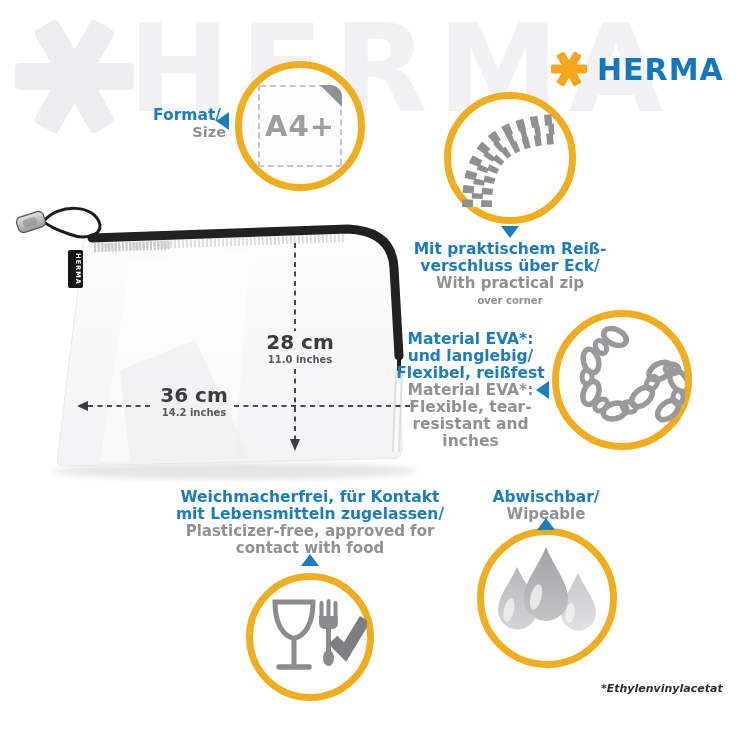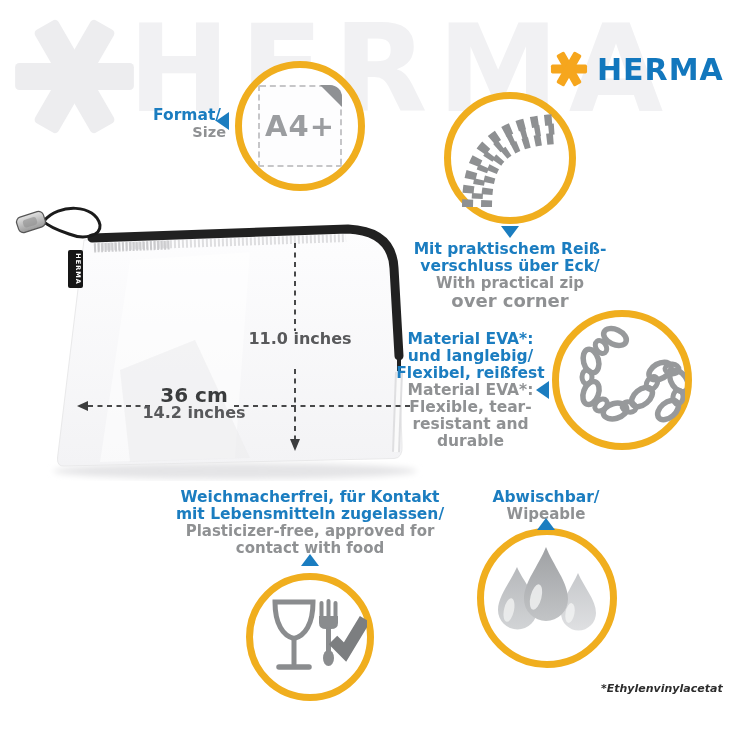--- a/index.html
+++ b/index.html
@@ -26,21 +26,21 @@
   .tri-down{border-left:9px solid transparent;border-right:9px solid transparent;border-top:12px solid #1B7DC0;}
   .tri-up{border-left:9px solid transparent;border-right:9px solid transparent;border-bottom:12px solid #1B7DC0;}
   
   #a4-sheet{position:absolute;left:16px;top:17px;width:84px;height:82px;background:#fdfdfe;
     border:2px dashed #c6c6c8;border-radius:2px 14px 2px 2px;box-sizing:border-box;text-align:center;}
   #a4-sheet .badge{font-size:29px;font-weight:bold;color:#9B9DA0;letter-spacing:1px;margin-top:22px;}
   #a4-corner{position:absolute;top:-2px;right:-2px;width:0;height:0;
     border-top:22px solid #8f9194;border-left:22px solid transparent;border-radius:0 12px 0 0;}
   
   .dim-big{font-size:20px;font-weight:bold;color:#3A3C3D;line-height:21px;}
-  .dim-small{font-size:16px;font-weight:bold;color:#58595B;line-height:14px;}
+  .dim-small{font-size:10px;font-weight:bold;color:#58595B;line-height:14px;}
   .dim-label{position:absolute;width:110px;text-align:center;z-index:3;}
   
   #footnote{left:601px;top:682px;font-size:11px;font-weight:bold;color:#2D2D2D;z-index:3;font-style:italic;}
 </style>
 </head>
 <body>
 
 <div id="stage">
 
   <div id="watermark">
@@ -82,31 +82,31 @@
       <path d="M26,108 C26,62 42,34 104,30" fill="none" stroke="#8E9092" stroke-width="30" stroke-dasharray="7 6"></path>
       <path d="M26,108 C26,62 42,34 104,30" fill="none" stroke="#ffffff" stroke-width="8"></path>
       <path d="M26,108 C26,62 42,34 104,30" fill="none" stroke="#8E9092" stroke-width="11" stroke-dasharray="5.5 8.5" stroke-dashoffset="6"></path>
     </svg>
   </div>
   <div class="tri tri-down" style="left:501px;top:226px;"></div>
   <div class="feature-text" style="left:408px;top:241px;width:204px;">
     <div class="blue-line">Mit praktischem Reiß-</div>
     <div class="blue-line">verschluss über Eck/</div>
     <div class="gray-line" style="font-size:15px;">With practical zip</div>
-    <div class="gray-line" style="font-size:18px;">over corner</div>
+    <div class="gray-line" style="font-size:10px;">over corner</div>
   </div>
 
   <div class="feature-text" style="left:388px;top:331px;width:165px;">
     <div class="blue-line">Material EVA*:</div>
     <div class="blue-line">und langlebig/</div>
     <div class="blue-line">Flexibel, reißfest</div>
     <div class="gray-line">Material EVA*:</div>
     <div class="gray-line">Flexible, tear-</div>
     <div class="gray-line">resistant and</div>
-    <div class="gray-line">durable</div>
+    <div class="gray-line">inches</div>
   </div>
   <div class="tri tri-left" style="left:536px;top:381px;"></div>
   <div class="ring" style="left:552px;top:310px;width:140px;height:140px;">
     <svg width="126" height="126" viewBox="0 0 126 126">
       <g fill="none" stroke="#97999B">
         <ellipse cx="56" cy="20" rx="12" ry="7.5" stroke-width="5.5" transform="rotate(25 56 20)"></ellipse>
         <ellipse cx="42" cy="30" rx="7" ry="5" stroke-width="5" transform="rotate(55 42 30)"></ellipse>
         <ellipse cx="32" cy="44" rx="12" ry="7.5" stroke-width="5.5" transform="rotate(75 32 44)"></ellipse>
         <ellipse cx="28" cy="60" rx="7" ry="5" stroke-width="5" transform="rotate(90 28 60)"></ellipse>
         <ellipse cx="32" cy="76" rx="12" ry="7.5" stroke-width="5.5" transform="rotate(110 32 76)"></ellipse>
@@ -164,20 +164,21 @@
       <line x1="295" y1="53" x2="295" y2="141"></line>
       <line x1="295" y1="179" x2="295" y2="249"></line>
       <line x1="88" y1="216" x2="151" y2="216"></line>
       <line x1="234" y1="216" x2="414" y2="216"></line>
     </g>
     <polygon points="290,249 300,249 295,261" fill="#3c3d3e"></polygon>
     <polygon points="88,211 88,221 77,216" fill="#3c3d3e"></polygon>
   </svg>
 
   <div class="dim-label" style="left:245px;top:332px;">
+    <div class="dim-big">28 cm</div>
     <div class="dim-small">11.0 inches</div>
   </div>
   <div class="dim-label" style="left:139px;top:385px;">
     <div class="dim-big">36 cm</div>
     <div class="dim-small">14.2 inches</div>
   </div>
 
   <div class="feature-text" style="left:173px;top:489px;width:274px;">
     <div class="blue-line">Weichmacherfrei, für Kontakt</div>
     <div class="blue-line">mit Lebensmitteln zugelassen/</div>

